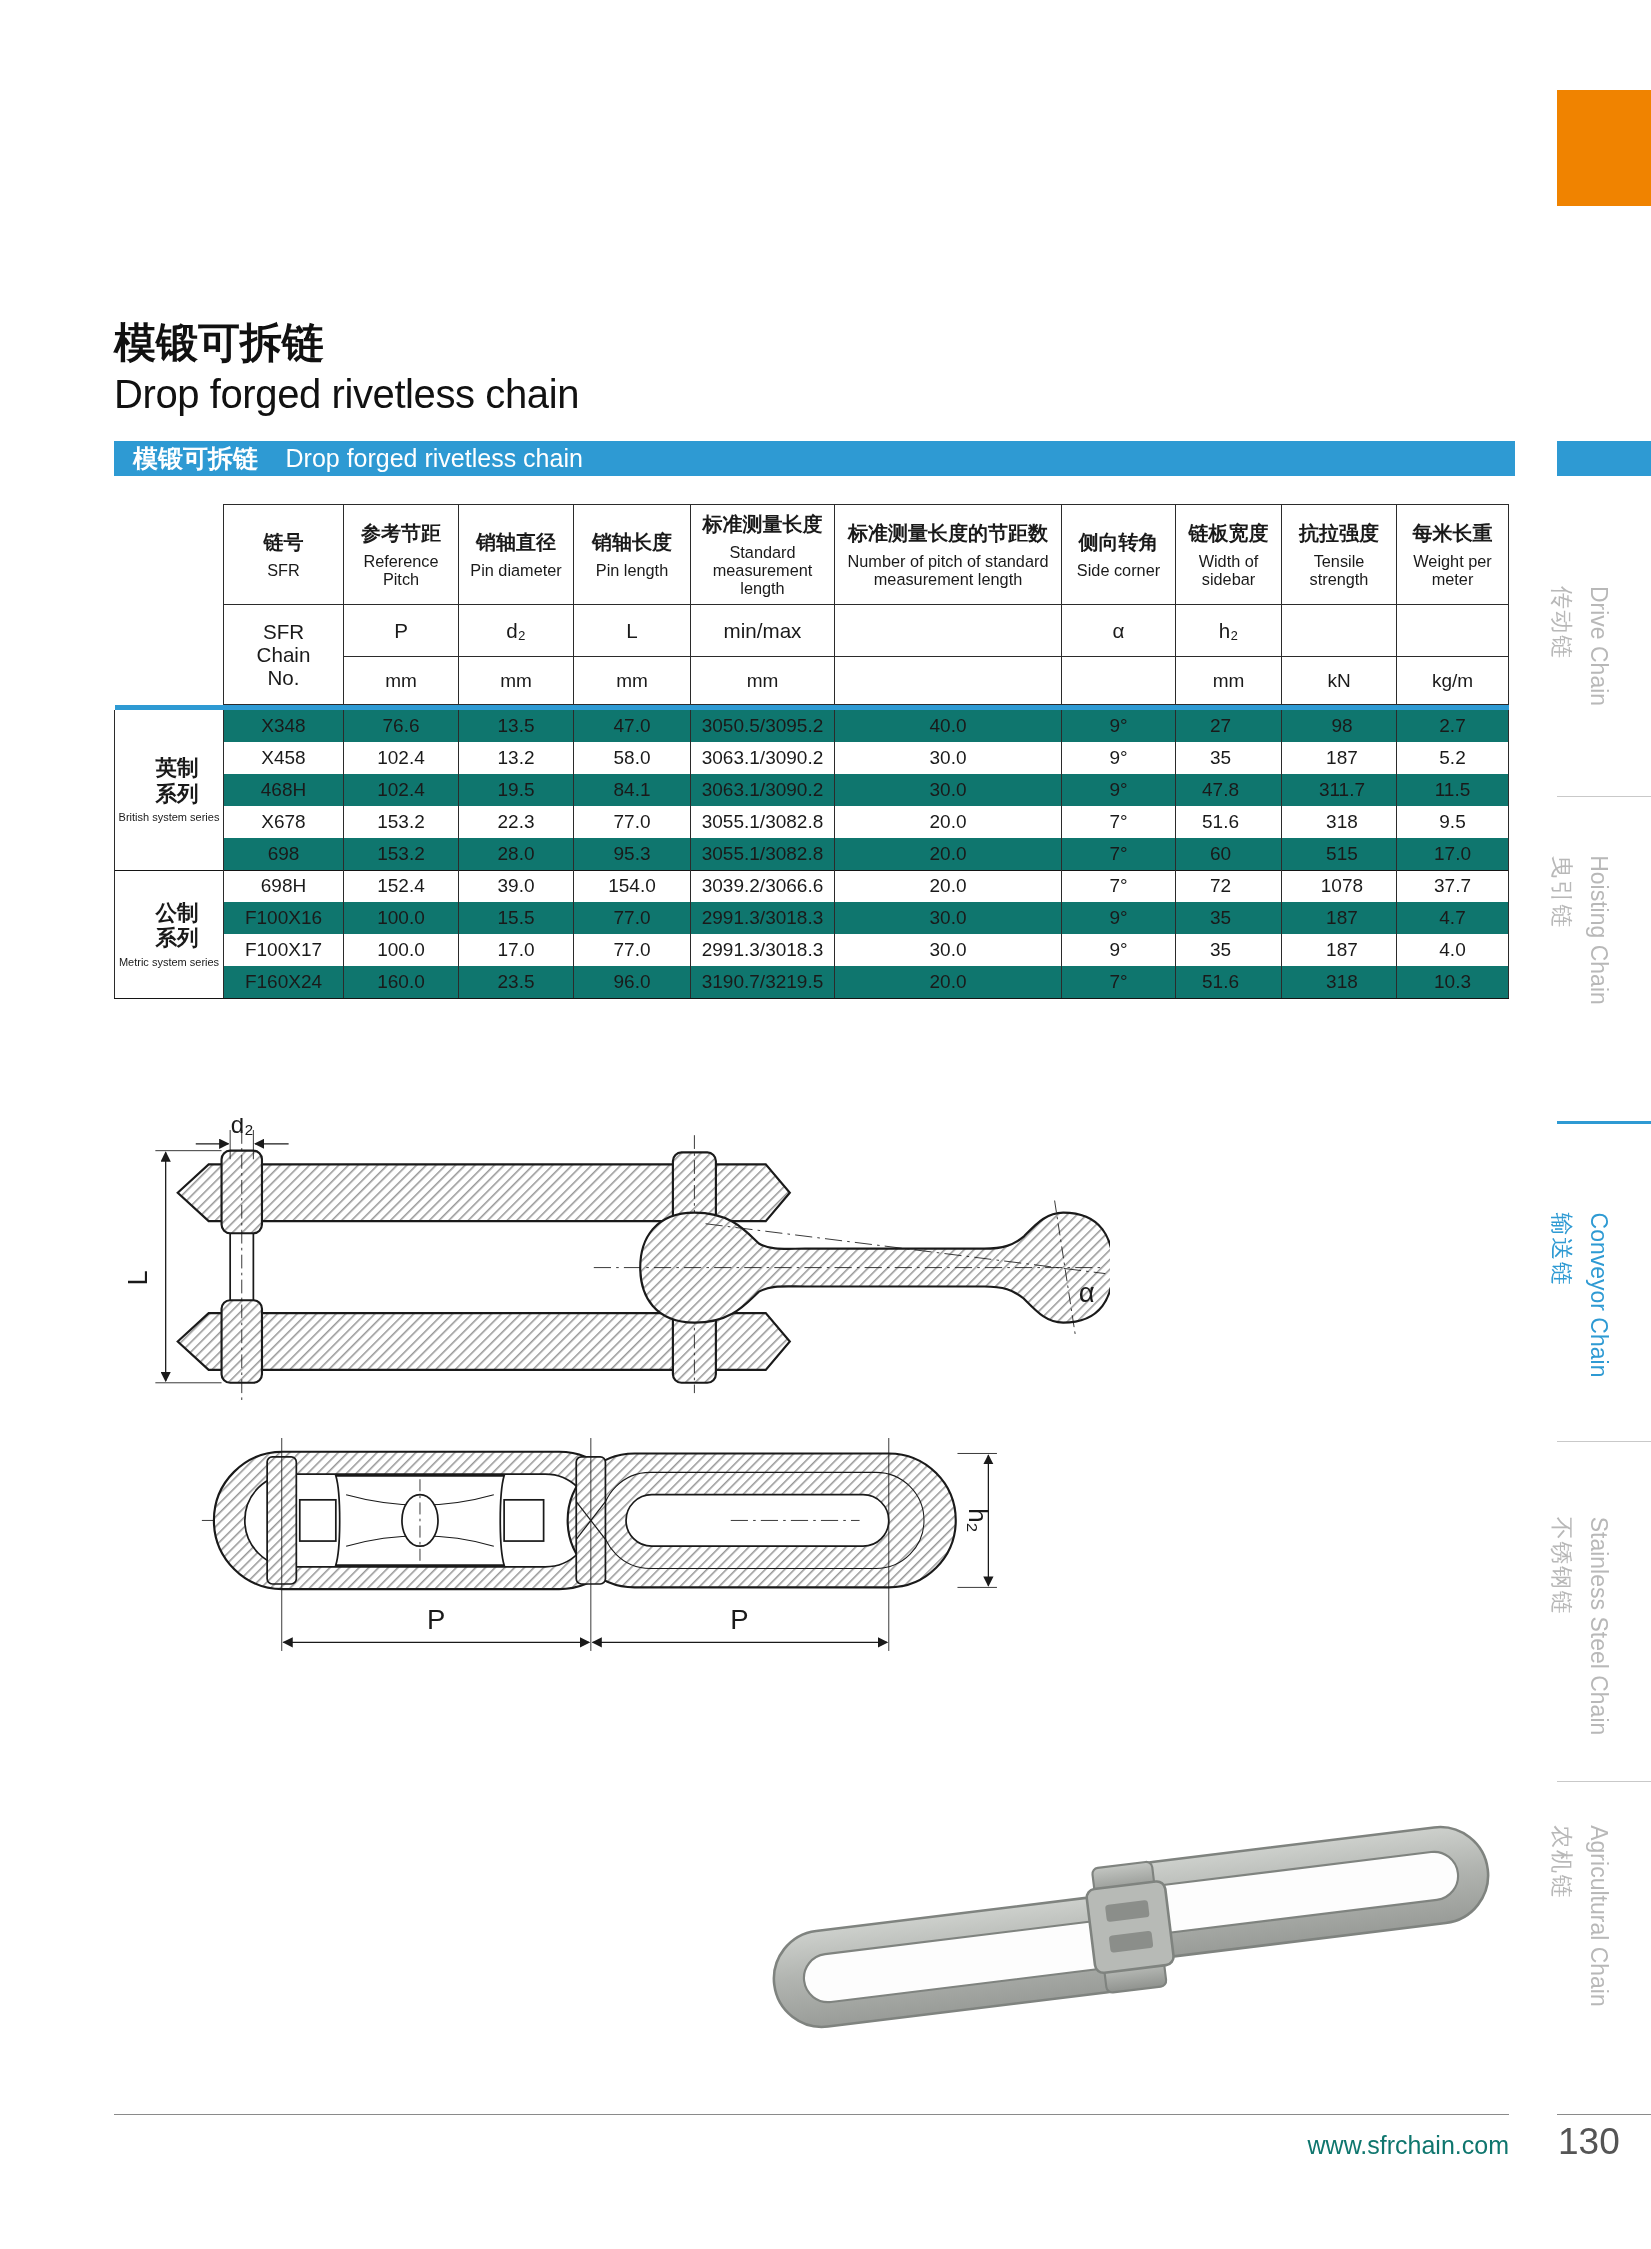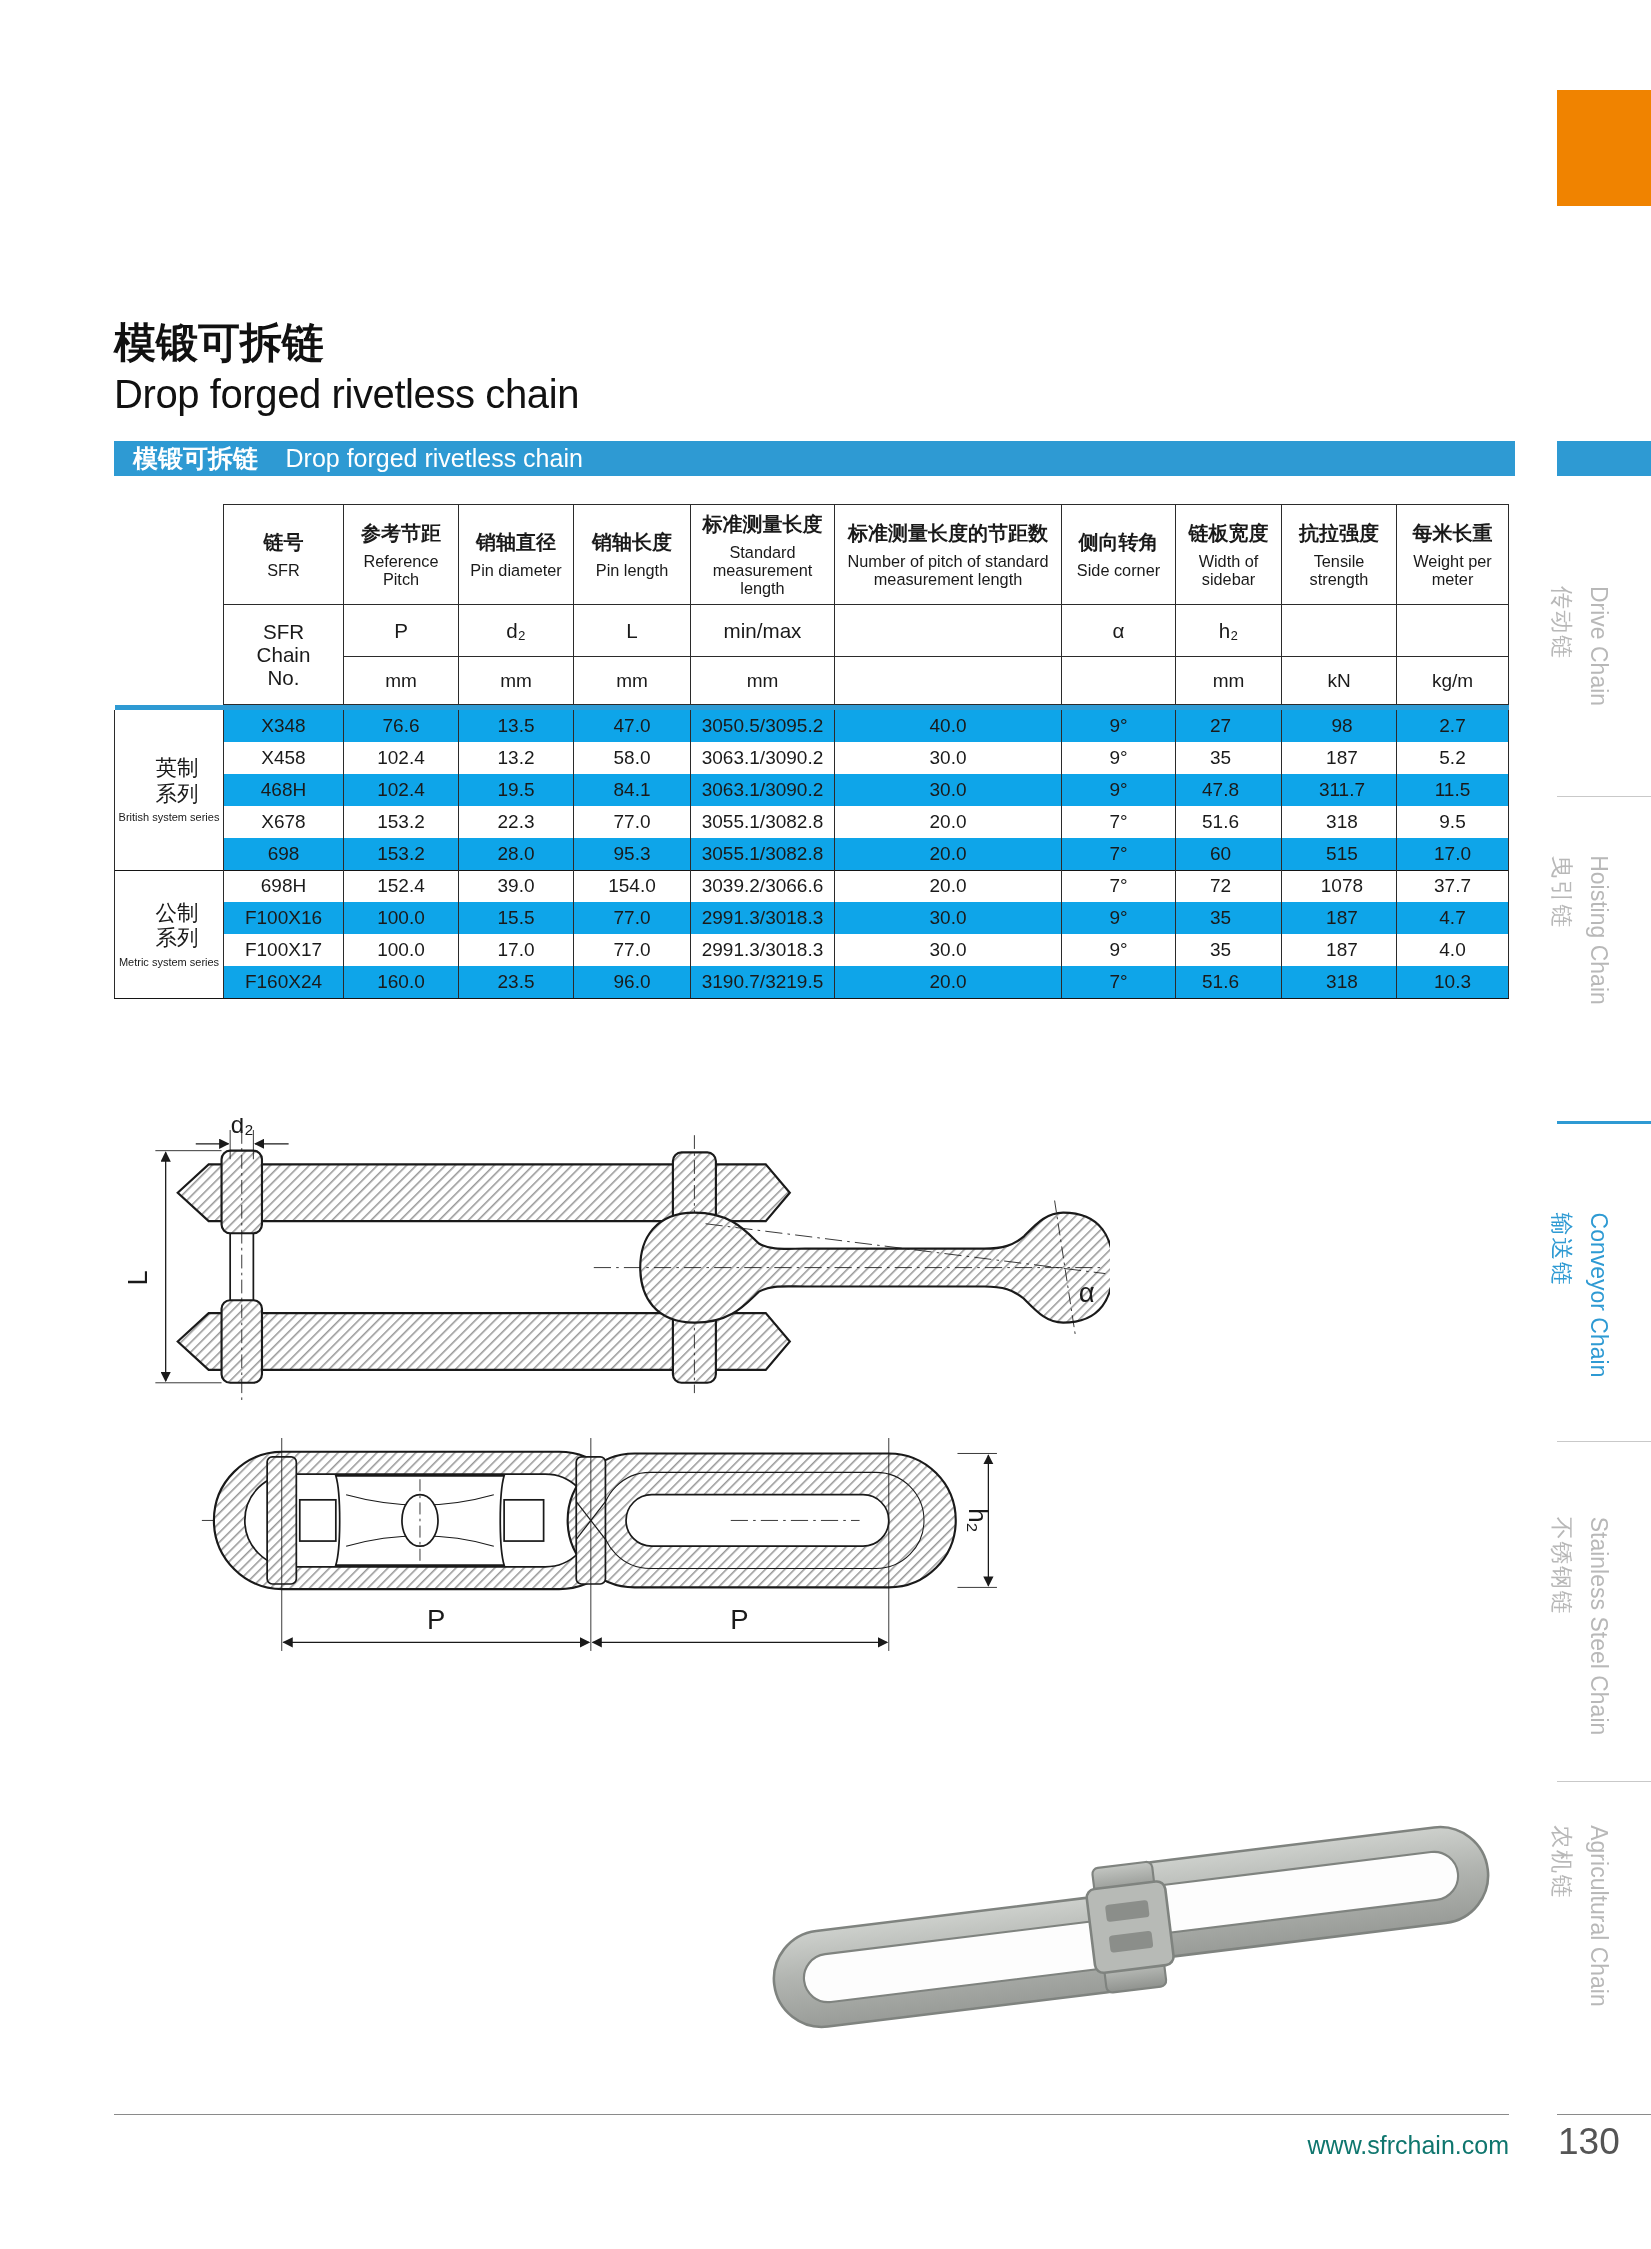--- a/index.html
+++ b/index.html
@@ -39,23 +39,23 @@
   tr.h1 td, tr.h2 td, tr.h3 td{border:0.9px solid #2b2b2b;}
   td.ghost{border:none !important;background:#fff;}
   tr.blue td{border:none;background:#2E9AD3;padding:0;height:5.2px;line-height:0;}
   .hc .cn{font-size:20px;font-weight:bold;margin-bottom:6px;}
   .hc .en{font-size:16.3px;line-height:1.1;font-weight:normal;padding:0 3.4px;}
   td.sym{font-size:20px;line-height:1.12;}
   tr.h2 td{font-size:20.6px;}
   tr.h3 td{font-size:19px;}
   tr.d td{font-size:19px;border-left:0.9px solid #2b2b2b;}
   tr.d td:last-child{border-right:0.9px solid #2b2b2b;}
-  tr.band td{background:#0ea5e9;}
+  tr.band td{background:#0f766e;}
   td.glabel{background:#fff !important;border-left:none;border-right:0.9px solid #2b2b2b;}
-  td.glabel .cn{font-size:21.5px;font-weight:normal;line-height:1.2;padding-left:16px;}
+  td.glabel .cn{font-size:21.5px;font-weight:bold;line-height:1.2;padding-left:16px;}
   td.glabel .en{font-size:11px;line-height:1.12;margin-top:3.4px;}
   tr.gsep td{border-top:1.7px solid #141414;}
   tr.lastrow td{border-bottom:0.9px solid #141414;}
   td.wcol{text-align:right;padding-right:17px;}
   td.tcol{text-align:left;padding-left:6.9px;}
 
   
   .drawA{position:absolute;left:112px;top:1118px;}
   .drawB{position:absolute;left:198px;top:1426px;}
   .photo{position:absolute;left:757px;top:1785px;}

